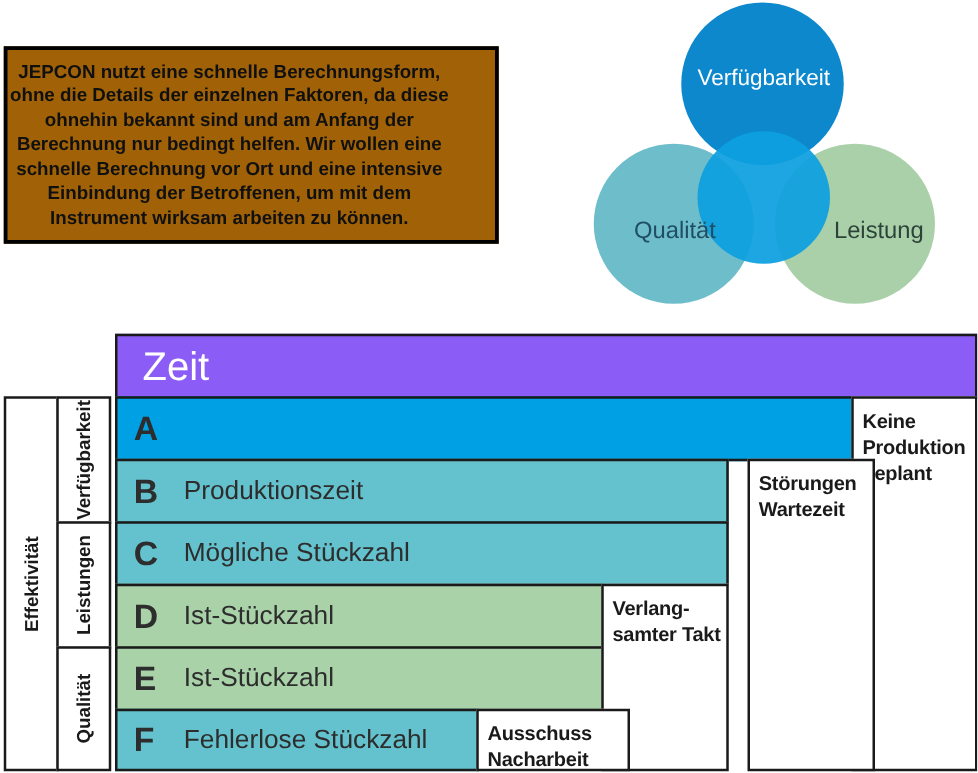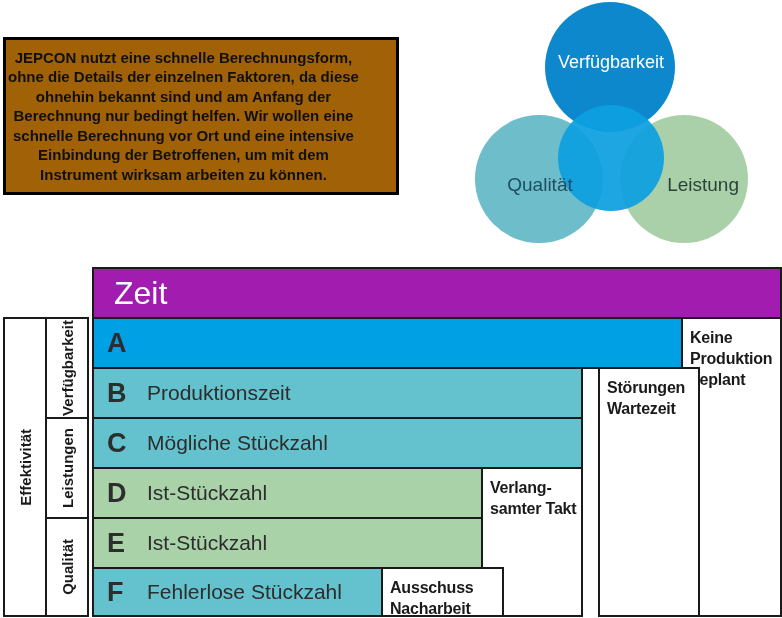--- a/index.html
+++ b/index.html
@@ -77,21 +77,21 @@
       <circle cx="150" cy="67" r="65" fill="#0d88cd"></circle>
       <circle cx="150" cy="67" r="65" clip-path="url(#cpL)" fill="#429fd0"></circle>
       <circle cx="150" cy="67" r="65" clip-path="url(#cpR)" fill="#65b8d5"></circle>
       <circle cx="151" cy="158" r="53" opacity="0.93" fill="#0d9fe0"></circle>
     </svg>
   </div>
   <div class="venn-label" id="venn-label-verfuegbarkeit">Verfügbarkeit</div>
   <div class="venn-label" id="venn-label-qualitaet">Qualität</div>
   <div class="venn-label" id="venn-label-leistung">Leistung</div>
 
-  <div class="tm-box" id="zeit-header" style="background: #a21caf;">
+  <div class="tm-box" id="zeit-header" style="background: #8b5cf6;">
     <span>Zeit</span>
   </div>
   <div id="rows">
       <div class="tm-box time-row" style="top: 317px; height: 52px; width: 591px; background: rgb(0, 160, 228); border-color: rgb(26, 26, 26);">
         <span class="letter">A</span>
       </div>
       <div class="tm-box time-row" style="top: 367px; height: 52px; width: 491px; background: rgb(99, 194, 205); border-color: rgb(26, 26, 26);">
         <span class="letter">B</span>
         <span class="lbl">Produktionszeit</span>
       </div>

